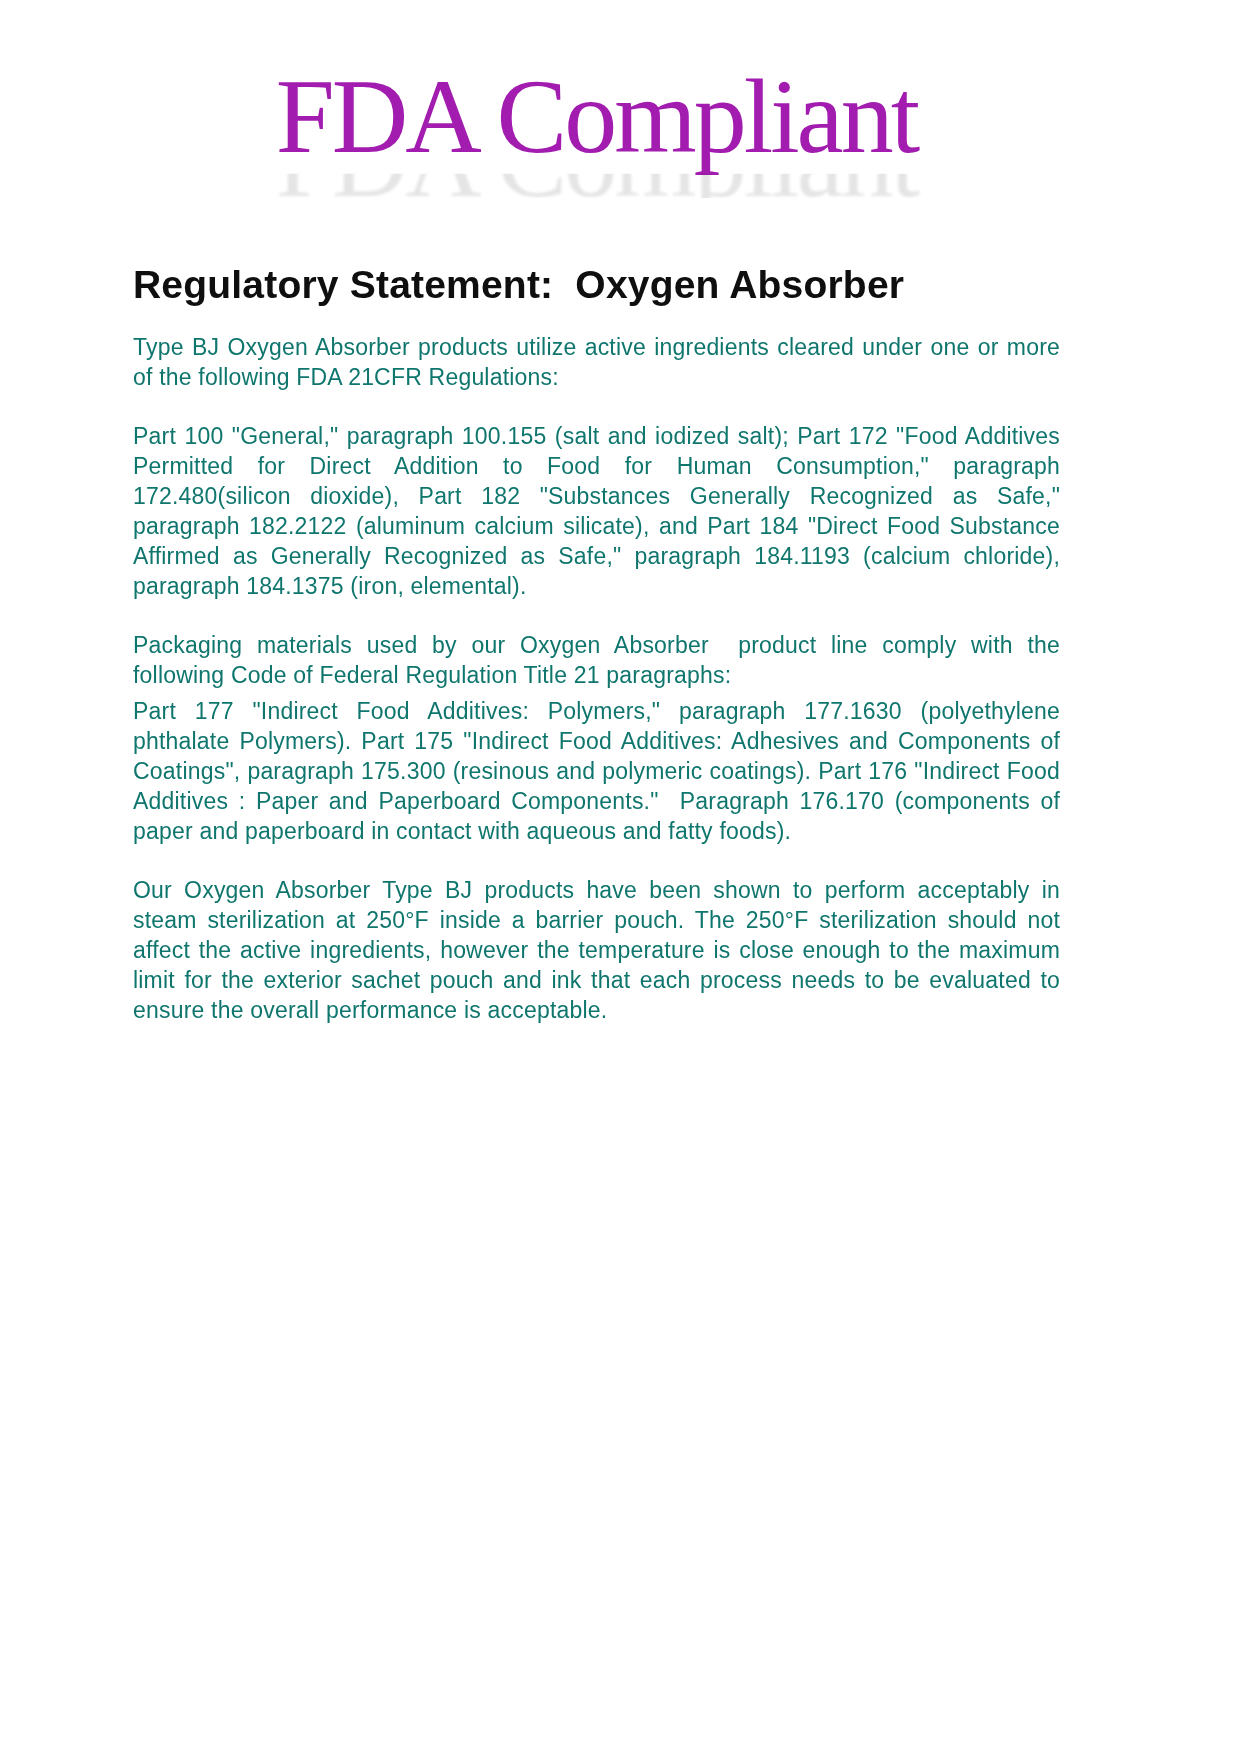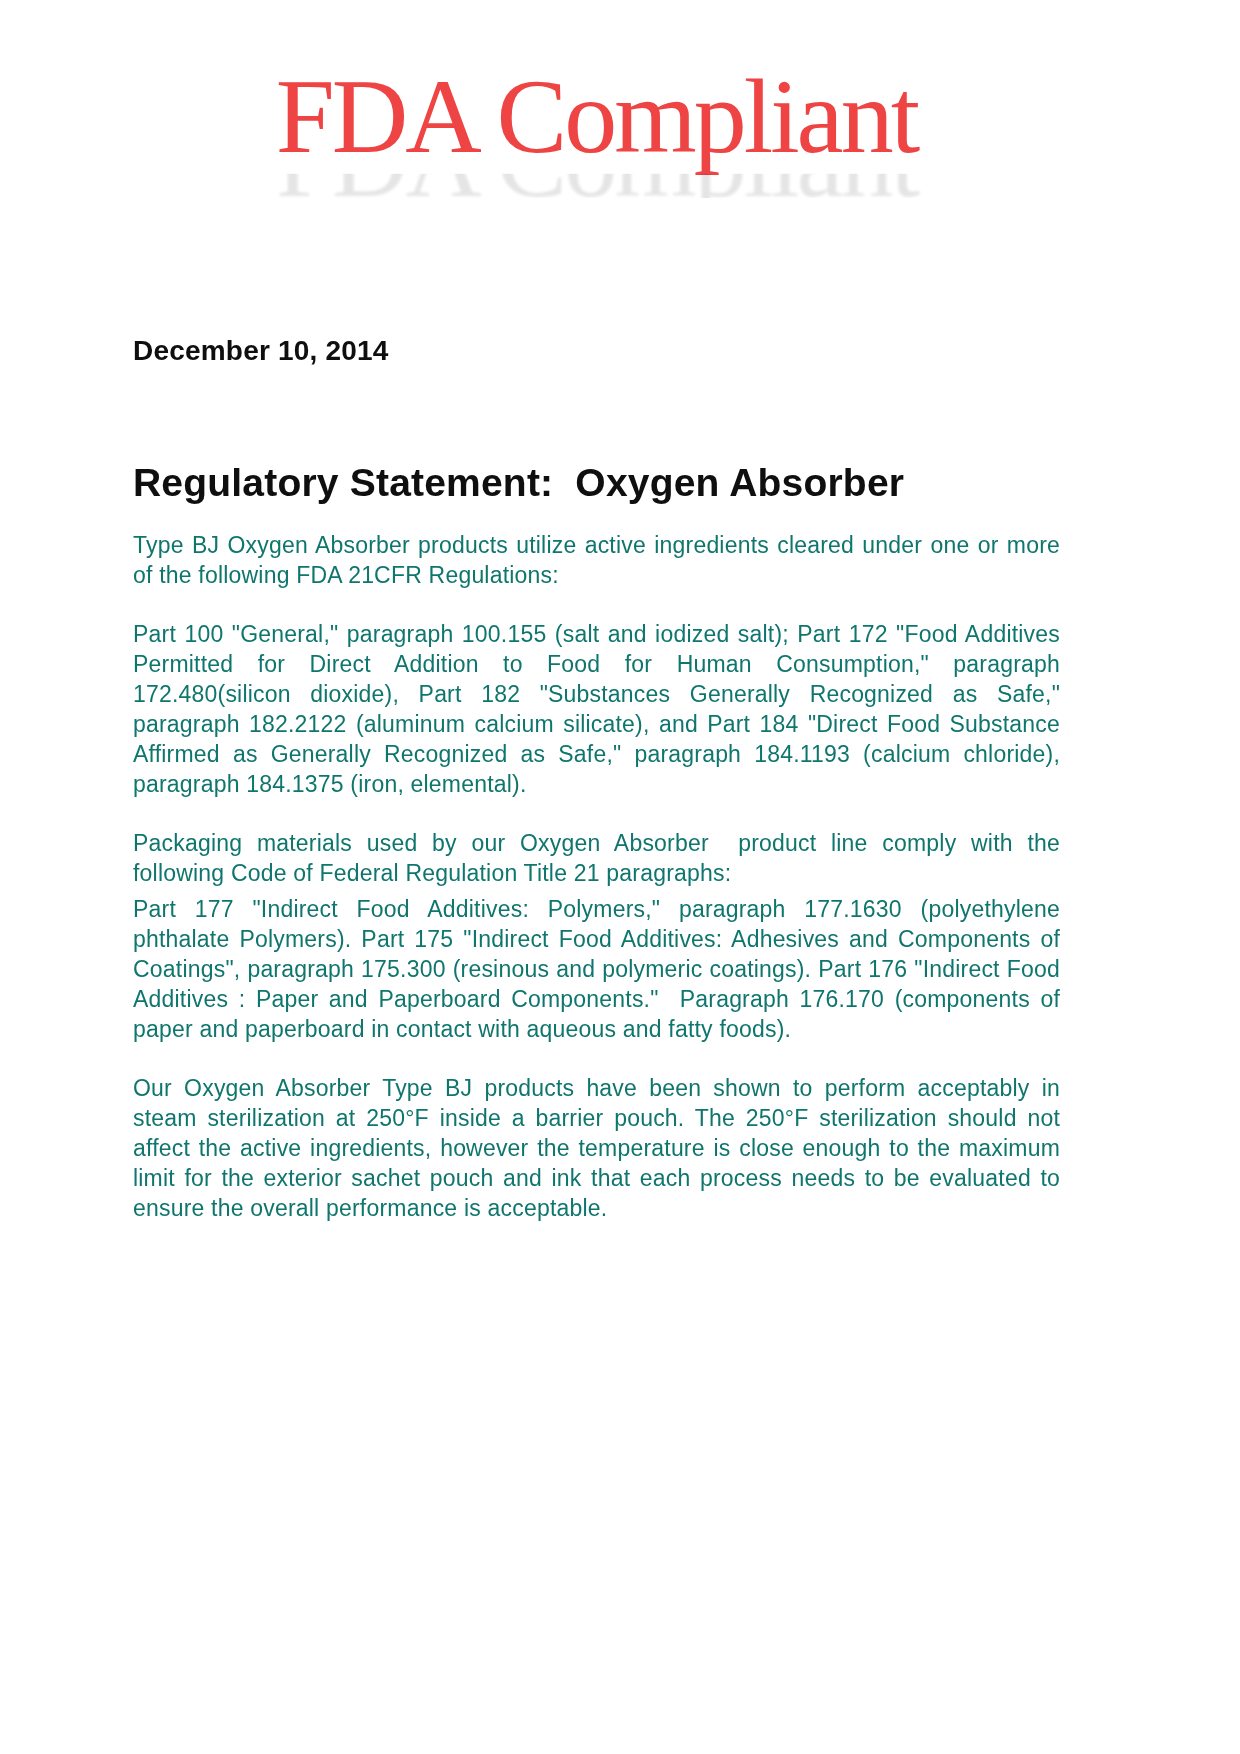--- a/index.html
+++ b/index.html
@@ -21,21 +21,21 @@
     position: relative;
     margin-top: 64px;
     height: 106px;
   }
   .title {
     font-family: "Liberation Serif", "DejaVu Serif", serif;
     font-weight: 400;
     font-size: 106px;
     line-height: 106px;
     letter-spacing: -3px;
-    color: #ef4444;
+    color: #a21caf;
     text-align: center;
     white-space: nowrap;
   }
   
   .title-ghost {
     position: absolute;
     top: 44px;
     left: 0;
     right: 0;
     font-family: "Liberation Serif", "DejaVu Serif", serif;
@@ -86,21 +86,20 @@
 </head>
 <body>
 
 <div class="page">
 
   <div class="title-wrap">
     <h1 class="title">FDA Compliant</h1>
     <div class="title-ghost" aria-hidden="true">FDA Compliant</div>
   </div>
 
-  <p class="date">December 10, 2014</p>
 
   <h2 class="heading">Regulatory Statement:  Oxygen Absorber</h2>
 
   <p class="body first-para para">Type BJ Oxygen Absorber products utilize active ingredients cleared under one or more of the following FDA 21CFR Regulations:</p>
 
   <p class="body para">Part 100 "General," paragraph 100.155 (salt and iodized salt); Part 172 "Food Additives Permitted for Direct Addition to Food for Human Consumption," paragraph 172.480(silicon dioxide), Part 182 "Substances Generally Recognized as Safe," paragraph 182.2122 (aluminum calcium silicate), and Part 184 "Direct Food Substance Affirmed as Generally Recognized as Safe," paragraph 184.1193 (calcium chloride), paragraph 184.1375 (iron, elemental).</p>
 
   <p class="body nogap">Packaging materials used by our Oxygen Absorber  product line comply with the following Code of Federal Regulation Title 21 paragraphs:</p>
 
   <p class="body para">Part 177 "Indirect Food Additives: Polymers," paragraph 177.1630 (polyethylene phthalate Polymers). Part 175 "Indirect Food Additives: Adhesives and Components of Coatings", paragraph 175.300 (resinous and polymeric coatings). Part 176 "Indirect Food Additives : Paper and Paperboard Components."  Paragraph 176.170 (components of paper and paperboard in contact with aqueous and fatty foods).</p>

